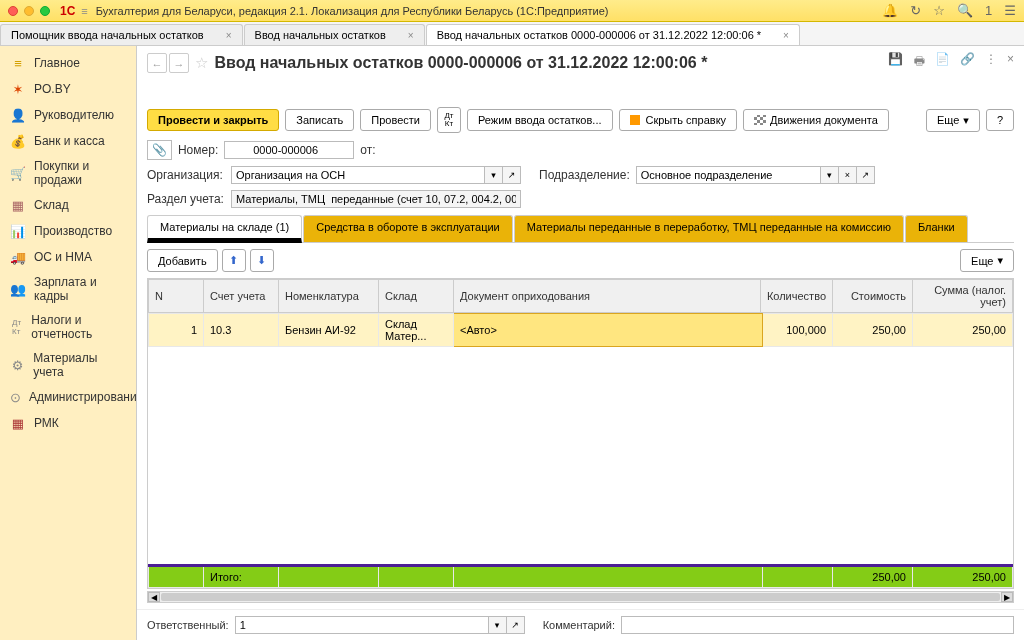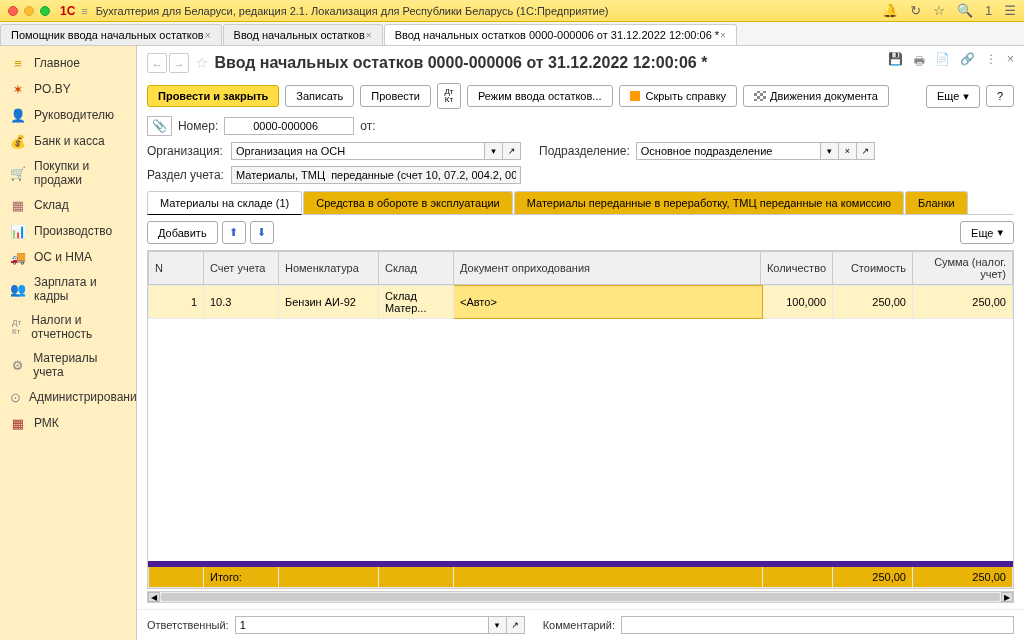--- a/index.html
+++ b/index.html
@@ -7,58 +7,58 @@
 .titlebar { height: 22px; background: linear-gradient(#ffec8b, #ffe066); display: flex; align-items: center; padding: 0 8px; border-bottom: 1px solid #d4b800; }
 .mac-btns { display: flex; gap: 6px; margin-right: 10px; }
 .mac-btn { width: 10px; height: 10px; border-radius: 50%; }
 .mac-red { background: #ff5f57; border: 1px solid #d43; }
 .mac-yel { background: #ffbd2e; border: 1px solid #da3; }
 .mac-grn { background: #28c940; border: 1px solid #1a3; }
 .logo1c { font-weight: bold; color: #c00; margin-right: 6px; font-size: 12px; }
 .title-text { color: #333; flex: 1; }
 .title-icons { display: flex; gap: 12px; color: #666; font-size: 13px; }
 .tabs-bar { height: 24px; background: #f5f5f5; display: flex; align-items: flex-end; border-bottom: 1px solid #ccc; }
-.tab { padding: 4px 10px; border: 1px solid #ccc; border-bottom: none; background: #eee; margin-right: 1px; display: flex; align-items: center; gap: 1px; border-radius: 3px 3px 0 0; font-size: 11px; }
+.tab { padding: 4px 10px; border: 1px solid #ccc; border-bottom: none; background: #eee; margin-right: 1px; display: flex; align-items: center; gap: 22px; border-radius: 3px 3px 0 0; font-size: 11px; }
 .tab.active { background: #fff; }
 .tab-close { color: #888; cursor: pointer; font-size: 10px; }
 .main-area { display: flex; height: calc(640px - 22px - 24px); }
 .sidebar { width: 137px; background: #ffefc1; border-right: 1px solid #ccc; padding-top: 4px; }
 .nav-item { display: flex; align-items: center; padding: 5px 10px; gap: 8px; cursor: pointer; color: #333; font-size: 12px; }
 .nav-icon { width: 16px; height: 16px; display: inline-flex; align-items: center; justify-content: center; font-size: 13px; }
 .content { flex: 1; background: #fff; display: flex; flex-direction: column; overflow: hidden; }
 .doc-header { padding: 6px 10px; display: flex; align-items: center; gap: 6px; }
 .nav-arrows { display: flex; gap: 2px; }
 .nav-arrow { width: 20px; height: 20px; border: 1px solid #ccc; background: #fff; display: flex; align-items: center; justify-content: center; color: #999; border-radius: 2px; }
 .star { color: #ccc; font-size: 15px; }
 .doc-title { font-size: 16px; font-weight: bold; color: #333; flex: 1; }
 .head-icons { display: flex; gap: 10px; color: #888; font-size: 12px; }
-.toolbar { padding: 4px 10px; display: flex; align-items: center; gap: 6px; flex-wrap: wrap; }
+.toolbar { padding: 4px 10px; display: flex; align-items: center; gap: 6px; flex-wrap: wrap; margin-top: 24px; }
 .btn { padding: 4px 10px; border: 1px solid #aaa; background: #fff; border-radius: 3px; cursor: pointer; font-size: 11px; display: inline-flex; align-items: center; gap: 4px; }
 .btn-yellow { background: #ffdd44; border-color: #d4aa00; font-weight: bold; }
 .btn-icon { width: 24px; padding: 4px; justify-content: center; }
 .form-row { padding: 3px 10px; display: flex; align-items: center; gap: 6px; font-size: 12px; }
 .form-label { color: #333; }
 .form-input { border: 1px solid #bbb; padding: 2px 4px; background: #fff; font-size: 11px; }
 .input-group { display: flex; }
 .input-group .form-input { flex: 1; }
 .input-btn { width: 18px; border: 1px solid #bbb; border-left: none; background: #f5f5f5; display: flex; align-items: center; justify-content: center; font-size: 9px; }
 .subtabs { display: flex; border-bottom: 1px solid #ccc; margin: 4px 10px 0; }
 .subtab { padding: 5px 12px; border: 1px solid #ccc; border-bottom: none; background: #eab308; margin-right: 1px; cursor: pointer; font-size: 11px; border-radius: 3px 3px 0 0; }
-.subtab.active { background: #fff; border-bottom: 1px solid #000000; margin-bottom: -1px; }
+.subtab.active { background: #fff; border-bottom: 5px solid #000000; margin-bottom: -1px; }
 .table-toolbar { padding: 6px 10px; display: flex; gap: 4px; }
 .table-area { flex: 1; margin: 0 10px; border: 1px solid #ccc; display: flex; flex-direction: column; overflow: hidden; }
 table { width: 100%; border-collapse: collapse; font-size: 11px; }
 th { background: #f0f0f0; border: 1px solid #ccc; padding: 4px 6px; text-align: left; font-weight: normal; color: #333; }
 th.num { text-align: right; }
 td { border: 1px solid #e8e8e8; padding: 4px 6px; }
 td.num { text-align: right; }
 .data-row { background: #fff3c4; }
 .cell-focus { background: #ffe680; border: 1px solid #daa520 !important; }
 .table-body { flex: 1; overflow: auto; }
-.totals-row td { background: #eab308; border-top: 6px solid #4c1d95; }
+.totals-row td { background: #84cc16; border-top: 3px solid #4c1d95; }
 .scrollbar-h { height: 12px; background: #eee; margin: 2px 10px 6px; border: 1px solid #ccc; display: flex; }
 .scroll-arrow { width: 12px; background: #ddd; border: 1px solid #bbb; font-size: 8px; display: flex; align-items: center; justify-content: center; }
 .scroll-thumb { flex: 1; background: #ccc; margin: 1px; border-radius: 2px; }
 .footer-row { padding: 6px 10px; display: flex; align-items: center; gap: 6px; border-top: 1px solid #eee; }
 .spacer { flex: 1; }
 .orange-sq { display:inline-block; width:10px; height:10px; background:#f90; margin-right:2px; }
 .checkered { display:inline-block; width:12px; height:10px; background: repeating-conic-gradient(#888 0% 25%, #fff 0% 50%) 50% / 6px 6px; }
 </style>
 </head>
 <body>

